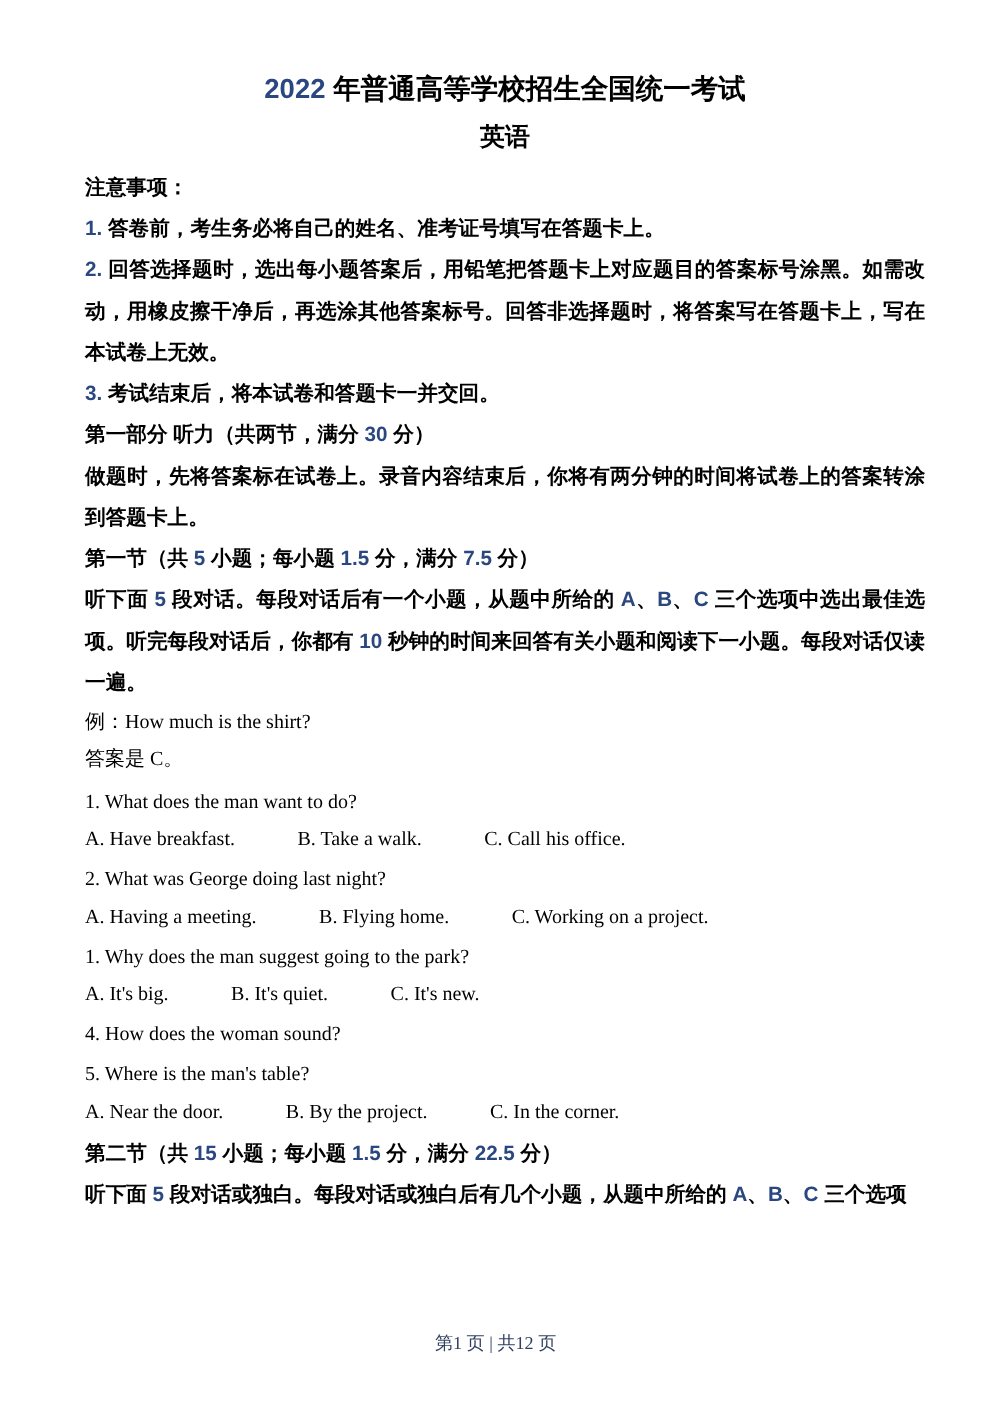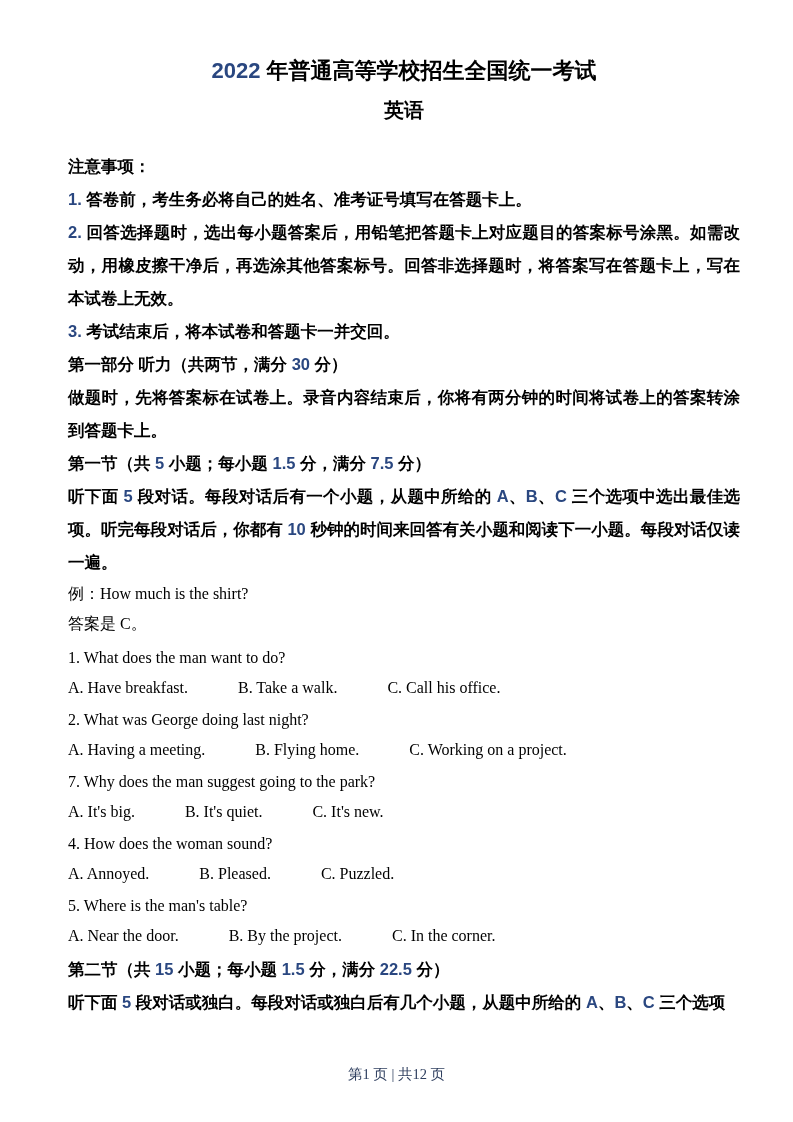--- a/index.html
+++ b/index.html
@@ -15,21 +15,21 @@
     overflow: hidden;
   }
   .title {
     margin: 0 0 14px 0;
     text-align: center;
     font-size: 22px;
     line-height: 26px;
     font-weight: bold;
   }
   .subtitle {
-    margin: 0 0 28px 0;
+    margin: 0 0 12px 0;
     text-align: center;
     font-size: 20px;
     line-height: 24px;
     font-weight: bold;
   }
   .b {
     margin: 0;
     font-weight: bold;
     font-size: 16.5px;
     line-height: 33px;
@@ -93,35 +93,30 @@
   <div class="q-block">
     <p class="en">2. What was George doing last night?</p>
     <p class="en">
       <span class="opt">A. Having a meeting.</span>
       <span class="opt">B. Flying home.</span>
       <span class="opt">C. Working on a project.</span>
     </p>
   </div>
 
   <div class="q-block">
-    <p class="en">7. Why does the man suggest going to the park?</p>
+    <p class="en">1. Why does the man suggest going to the park?</p>
     <p class="en">
       <span class="opt">A. It's big.</span>
       <span class="opt">B. It's quiet.</span>
       <span class="opt">C. It's new.</span>
     </p>
   </div>
 
   <div class="q-block">
     <p class="en">4. How does the woman sound?</p>
-    <p class="en">
-      <span class="opt">A. Annoyed.</span>
-      <span class="opt">B. Pleased.</span>
-      <span class="opt">C. Puzzled.</span>
-    </p>
   </div>
 
   <div class="q-block">
     <p class="en">5. Where is the man's table?</p>
     <p class="en">
       <span class="opt">A. Near the door.</span>
       <span class="opt">B. By the project.</span>
       <span class="opt">C. In the corner.</span>
     </p>
   </div>

